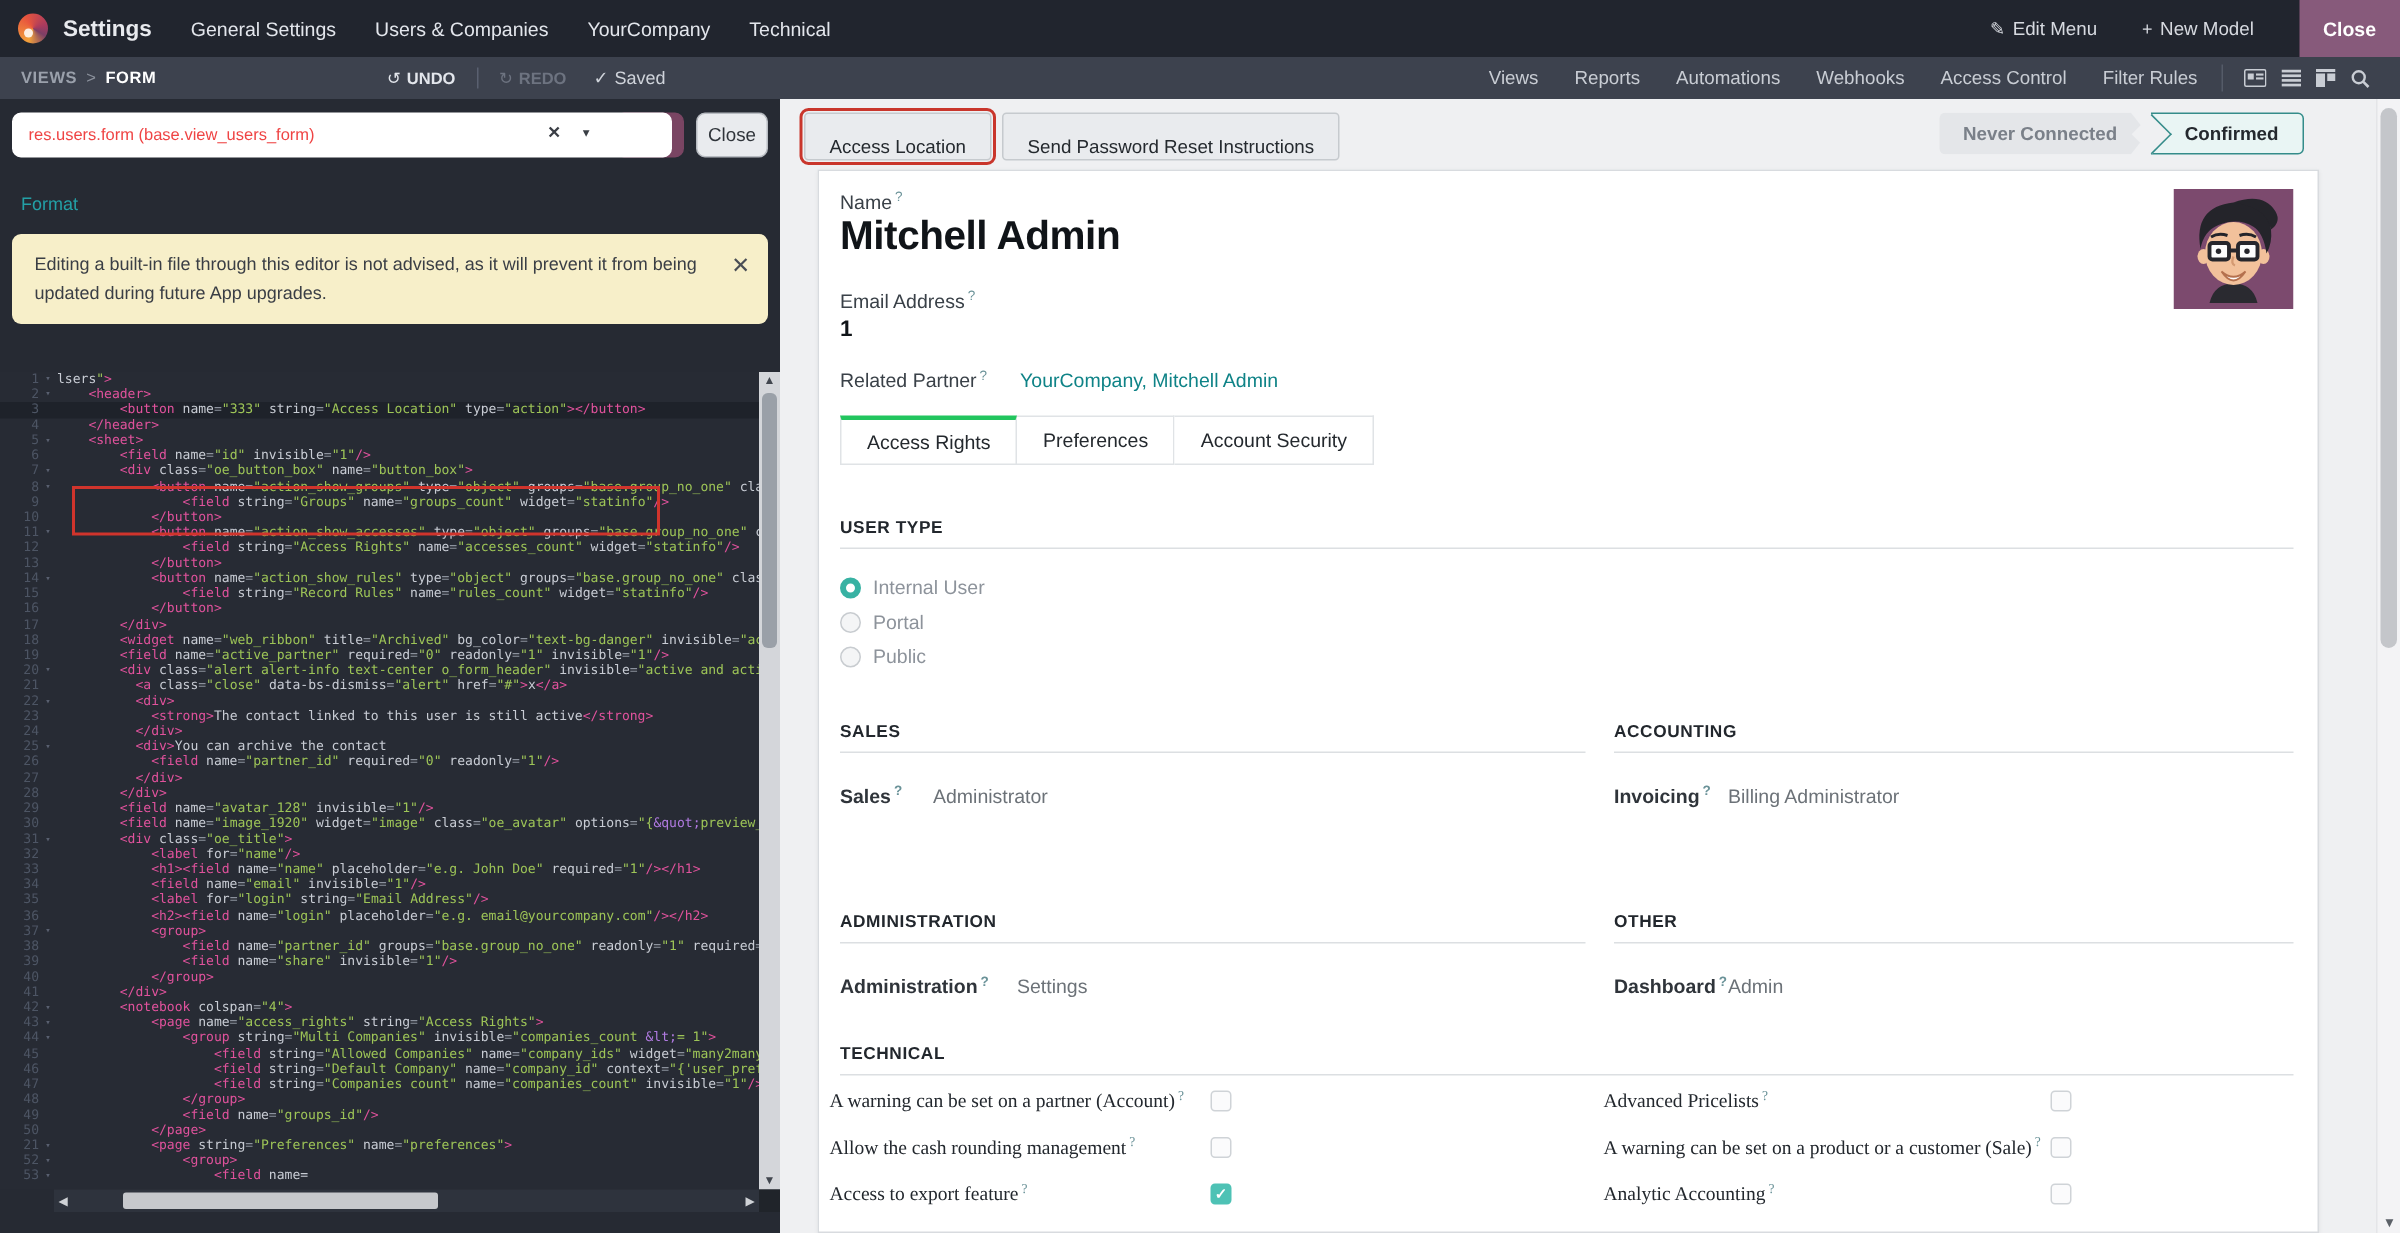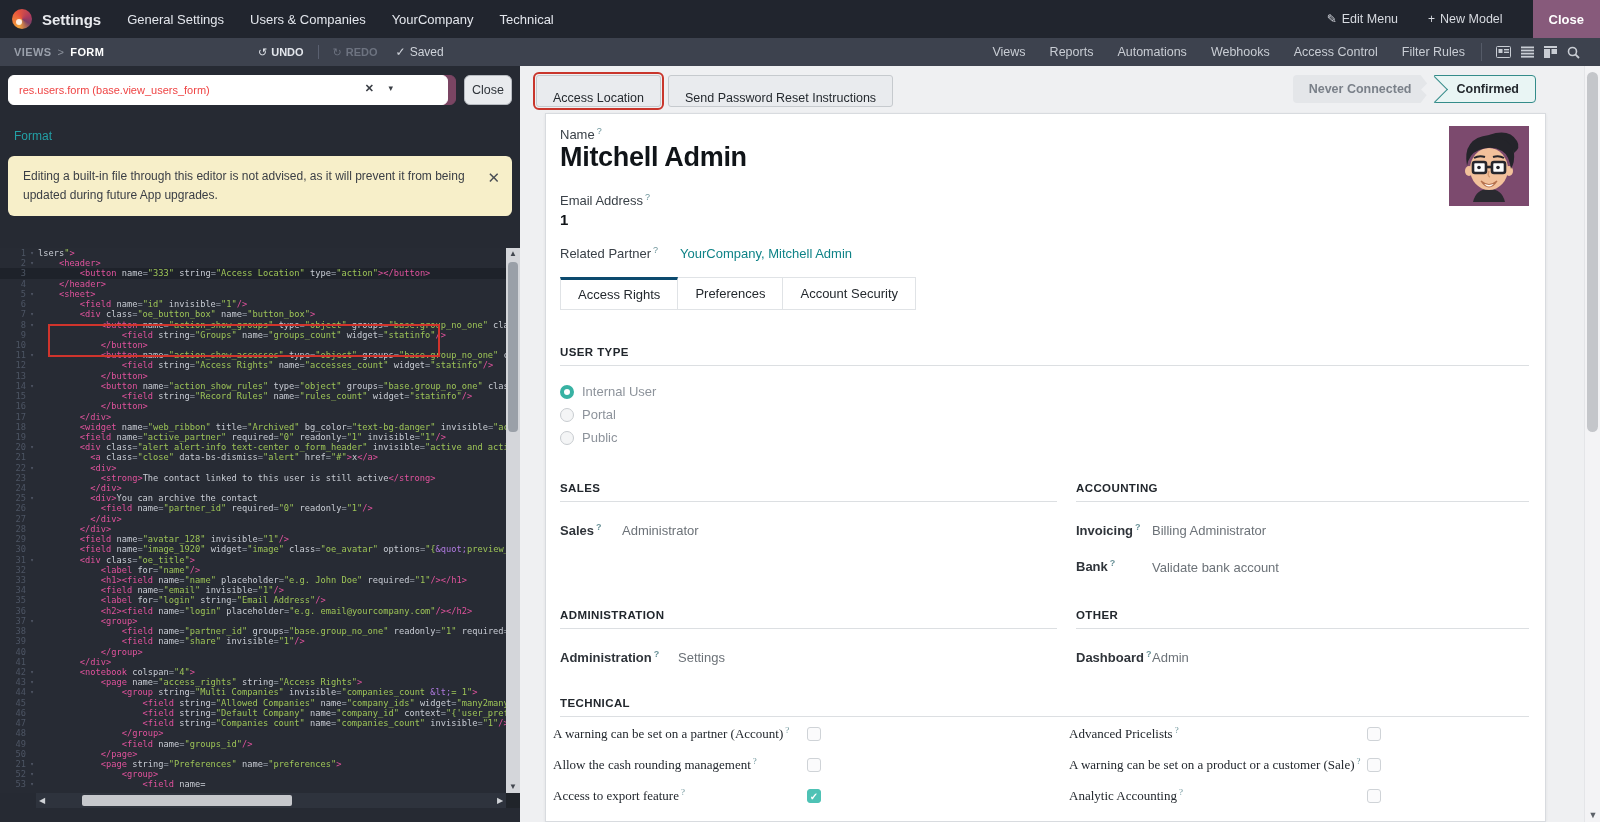--- a/index.html
+++ b/index.html
@@ -116,21 +116,21 @@
   .partner-row{ position:absolute; left:14px; top:131px; display:flex; align-items:baseline; }
   .partner-link{ margin-left:22px; font-size:13px; color:#0f8387; cursor:pointer; }
 
   .avatar{ position:absolute; left:903px; top:12px; width:80px; height:80px; cursor:pointer; }
   .avatar svg{ display:block; }
 
   .tabs{ position:absolute; left:14px; top:163px; display:flex; }
   .tab{ height:33px; padding:0 17px; display:flex; align-items:center; font-size:13px; color:#24292e;
         background:#fff; border:1px solid #e0e3e6; border-left:none; cursor:pointer; }
   .tab:first-child{ border-left:1px solid #e0e3e6; }
-  .tab.on{ border-top:3px solid #0c4a6e; font-weight:400; }
+  .tab.on{ border-top:3px solid #22c55e; font-weight:400; }
 
   .sec-h{ font-size:11.5px; font-weight:700; color:#22272d; letter-spacing:.4px;
           padding-bottom:7px; border-bottom:1px solid #dcdfe2; }
   .sec-usertype{ position:absolute; left:14px; top:232px; width:969px; }
   .ut-row{ position:absolute; left:14px; top:270px; width:969px; display:flex; }
   .ut-label{ width:88px; }
   .radio-col .r-row{ display:flex; align-items:center; margin-bottom:8px; height:15px; }
   .radio{ width:14px; height:14px; border-radius:50%; border:1px solid #c8ccd0; background:#f4f5f6; margin-right:8px; }
   .radio.on{ border:4.5px solid #38b2a3; background:#fff; }
   .r-lbl{ font-size:13px; color:#8d939b; }
@@ -400,24 +400,20 @@
           <span class="f-val">Administrator</span>
         </div>
       </div>
 
       <div class="grp col-r row-groups1">
         <div class="sec-h">ACCOUNTING</div>
         <div class="f-row">
           <span class="f-lbl lw-m"><span>Invoicing</span><span class="help">?</span></span>
           <span class="f-val">Billing Administrator</span>
         </div>
-        <div class="f-row">
-          <span class="f-lbl lw-m"><span>Bank</span><span class="help">?</span></span>
-          <span class="f-val">Validate bank account</span>
-        </div>
       </div>
 
       <div class="grp col-l row-groups2">
         <div class="sec-h">ADMINISTRATION</div>
         <div class="f-row">
           <span class="f-lbl lw-b"><span>Administration</span><span class="help">?</span></span>
           <span class="f-val">Settings</span>
         </div>
       </div>
 

